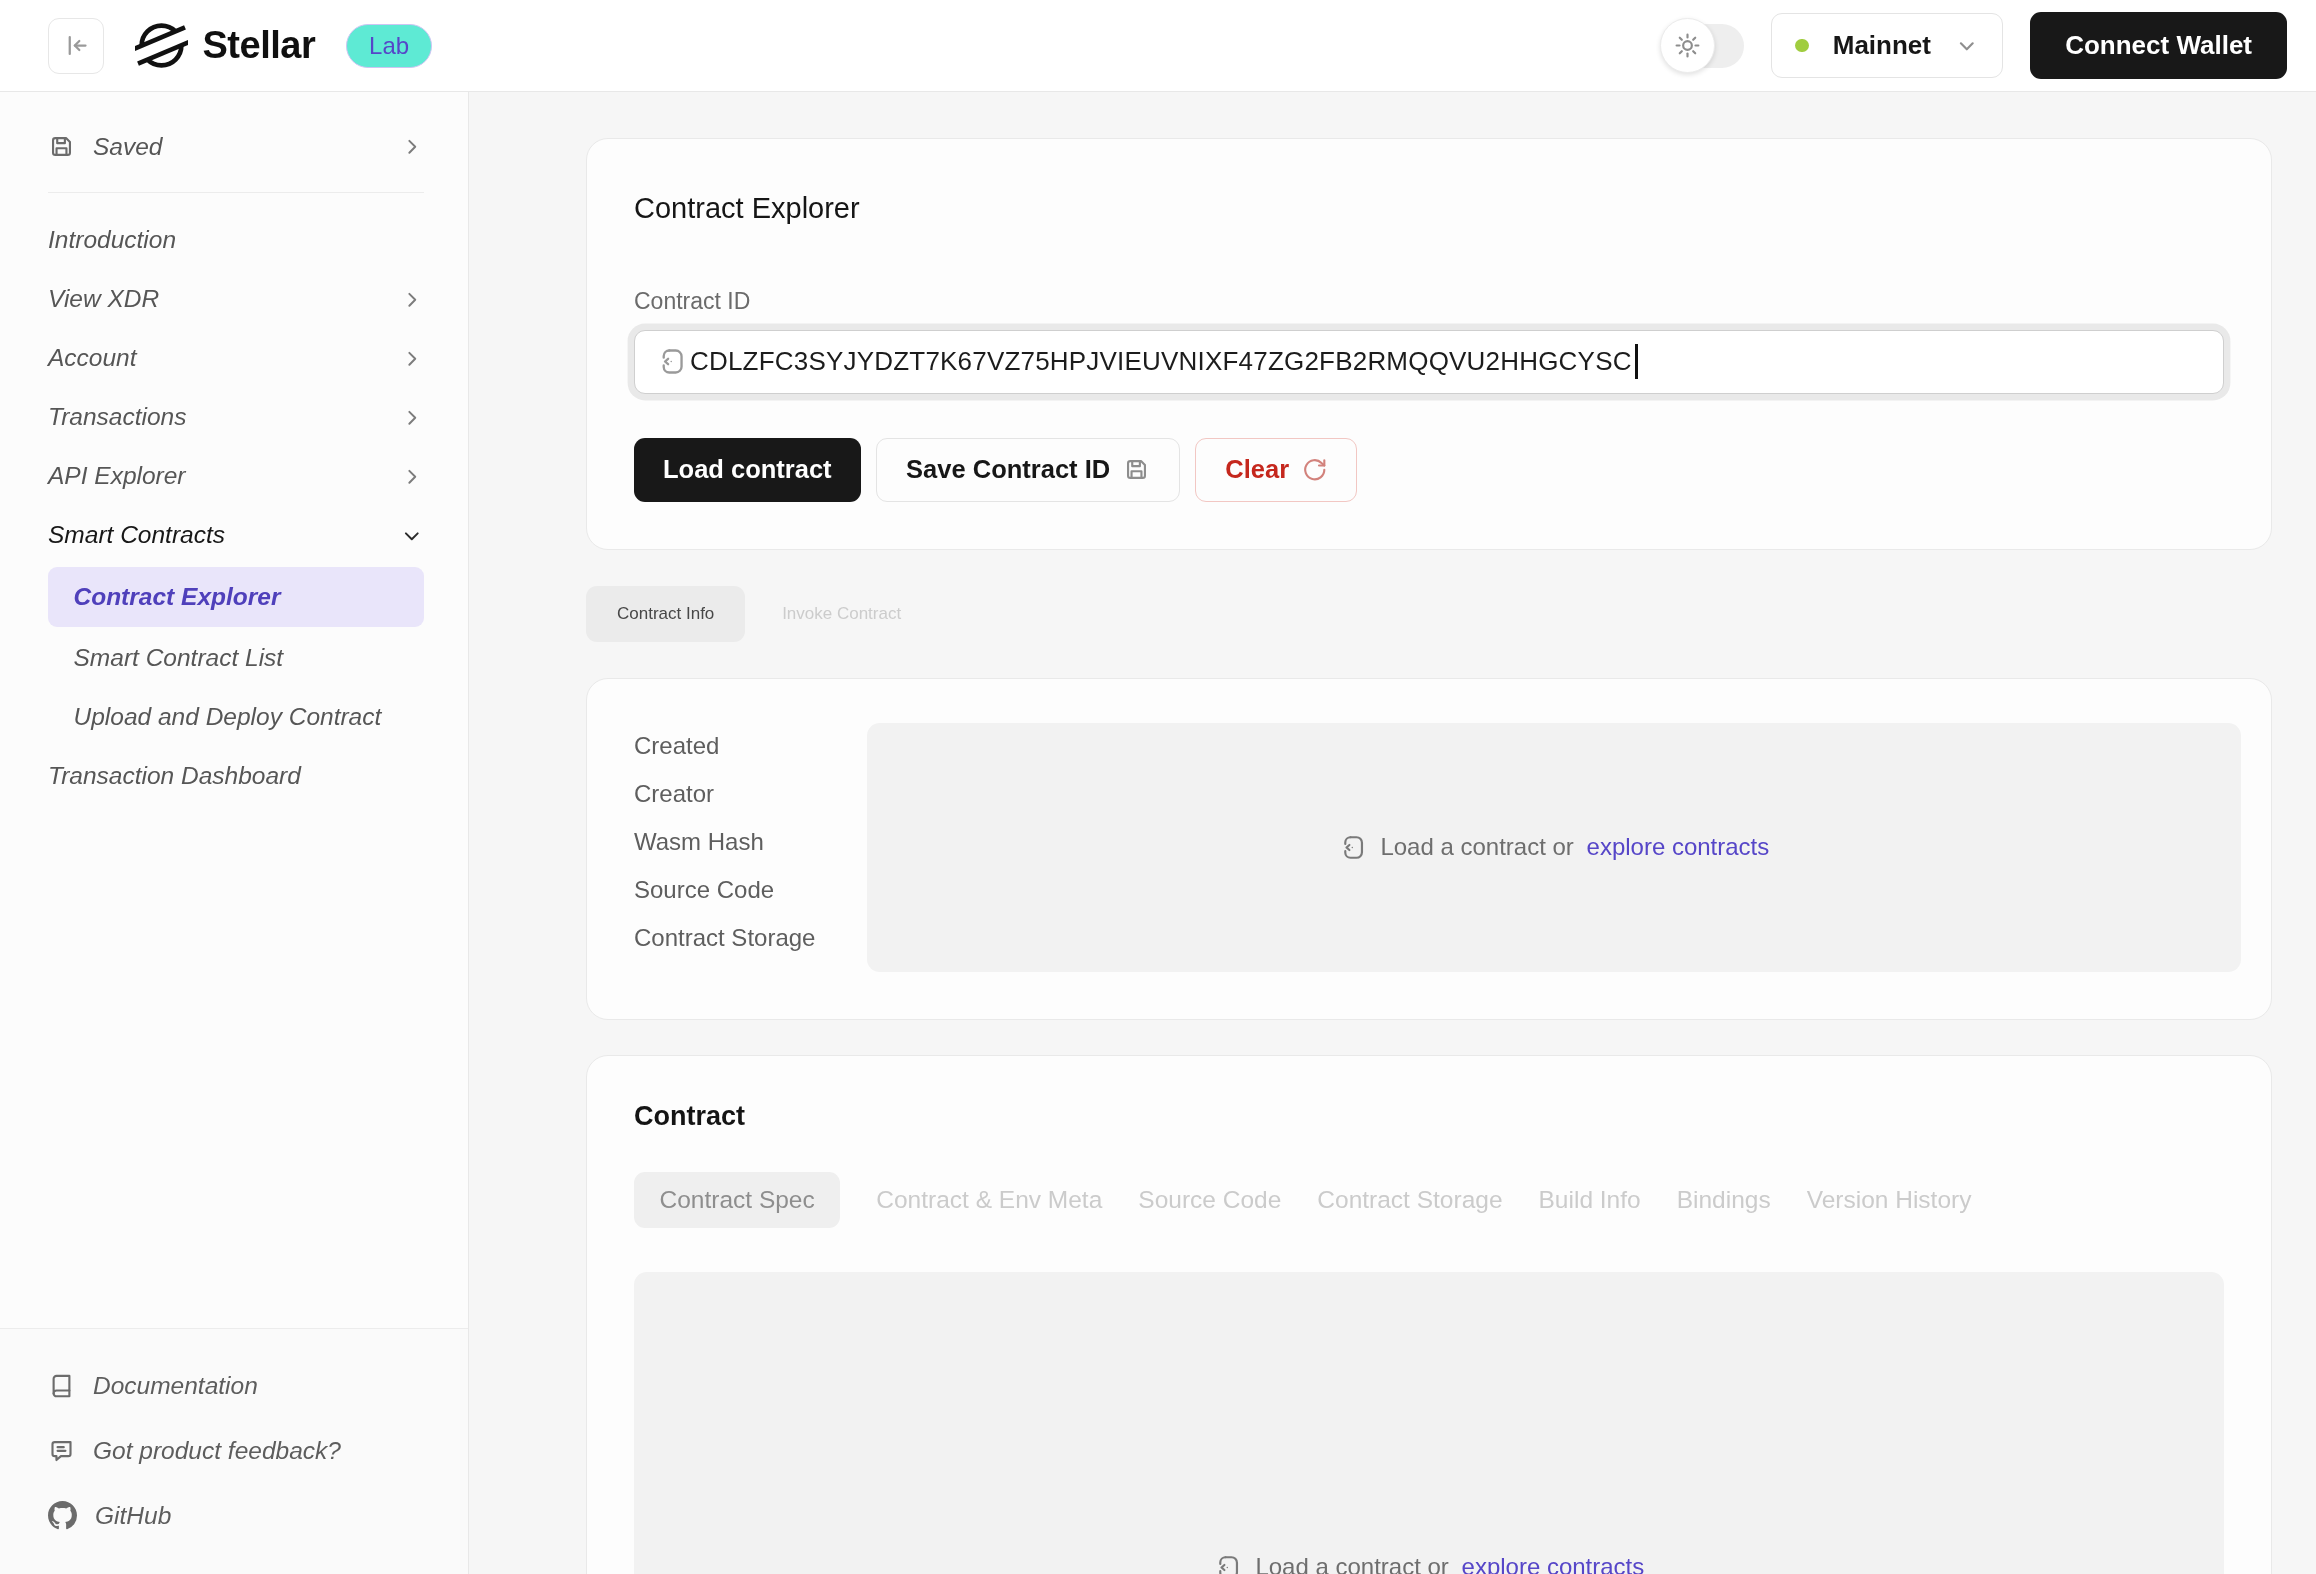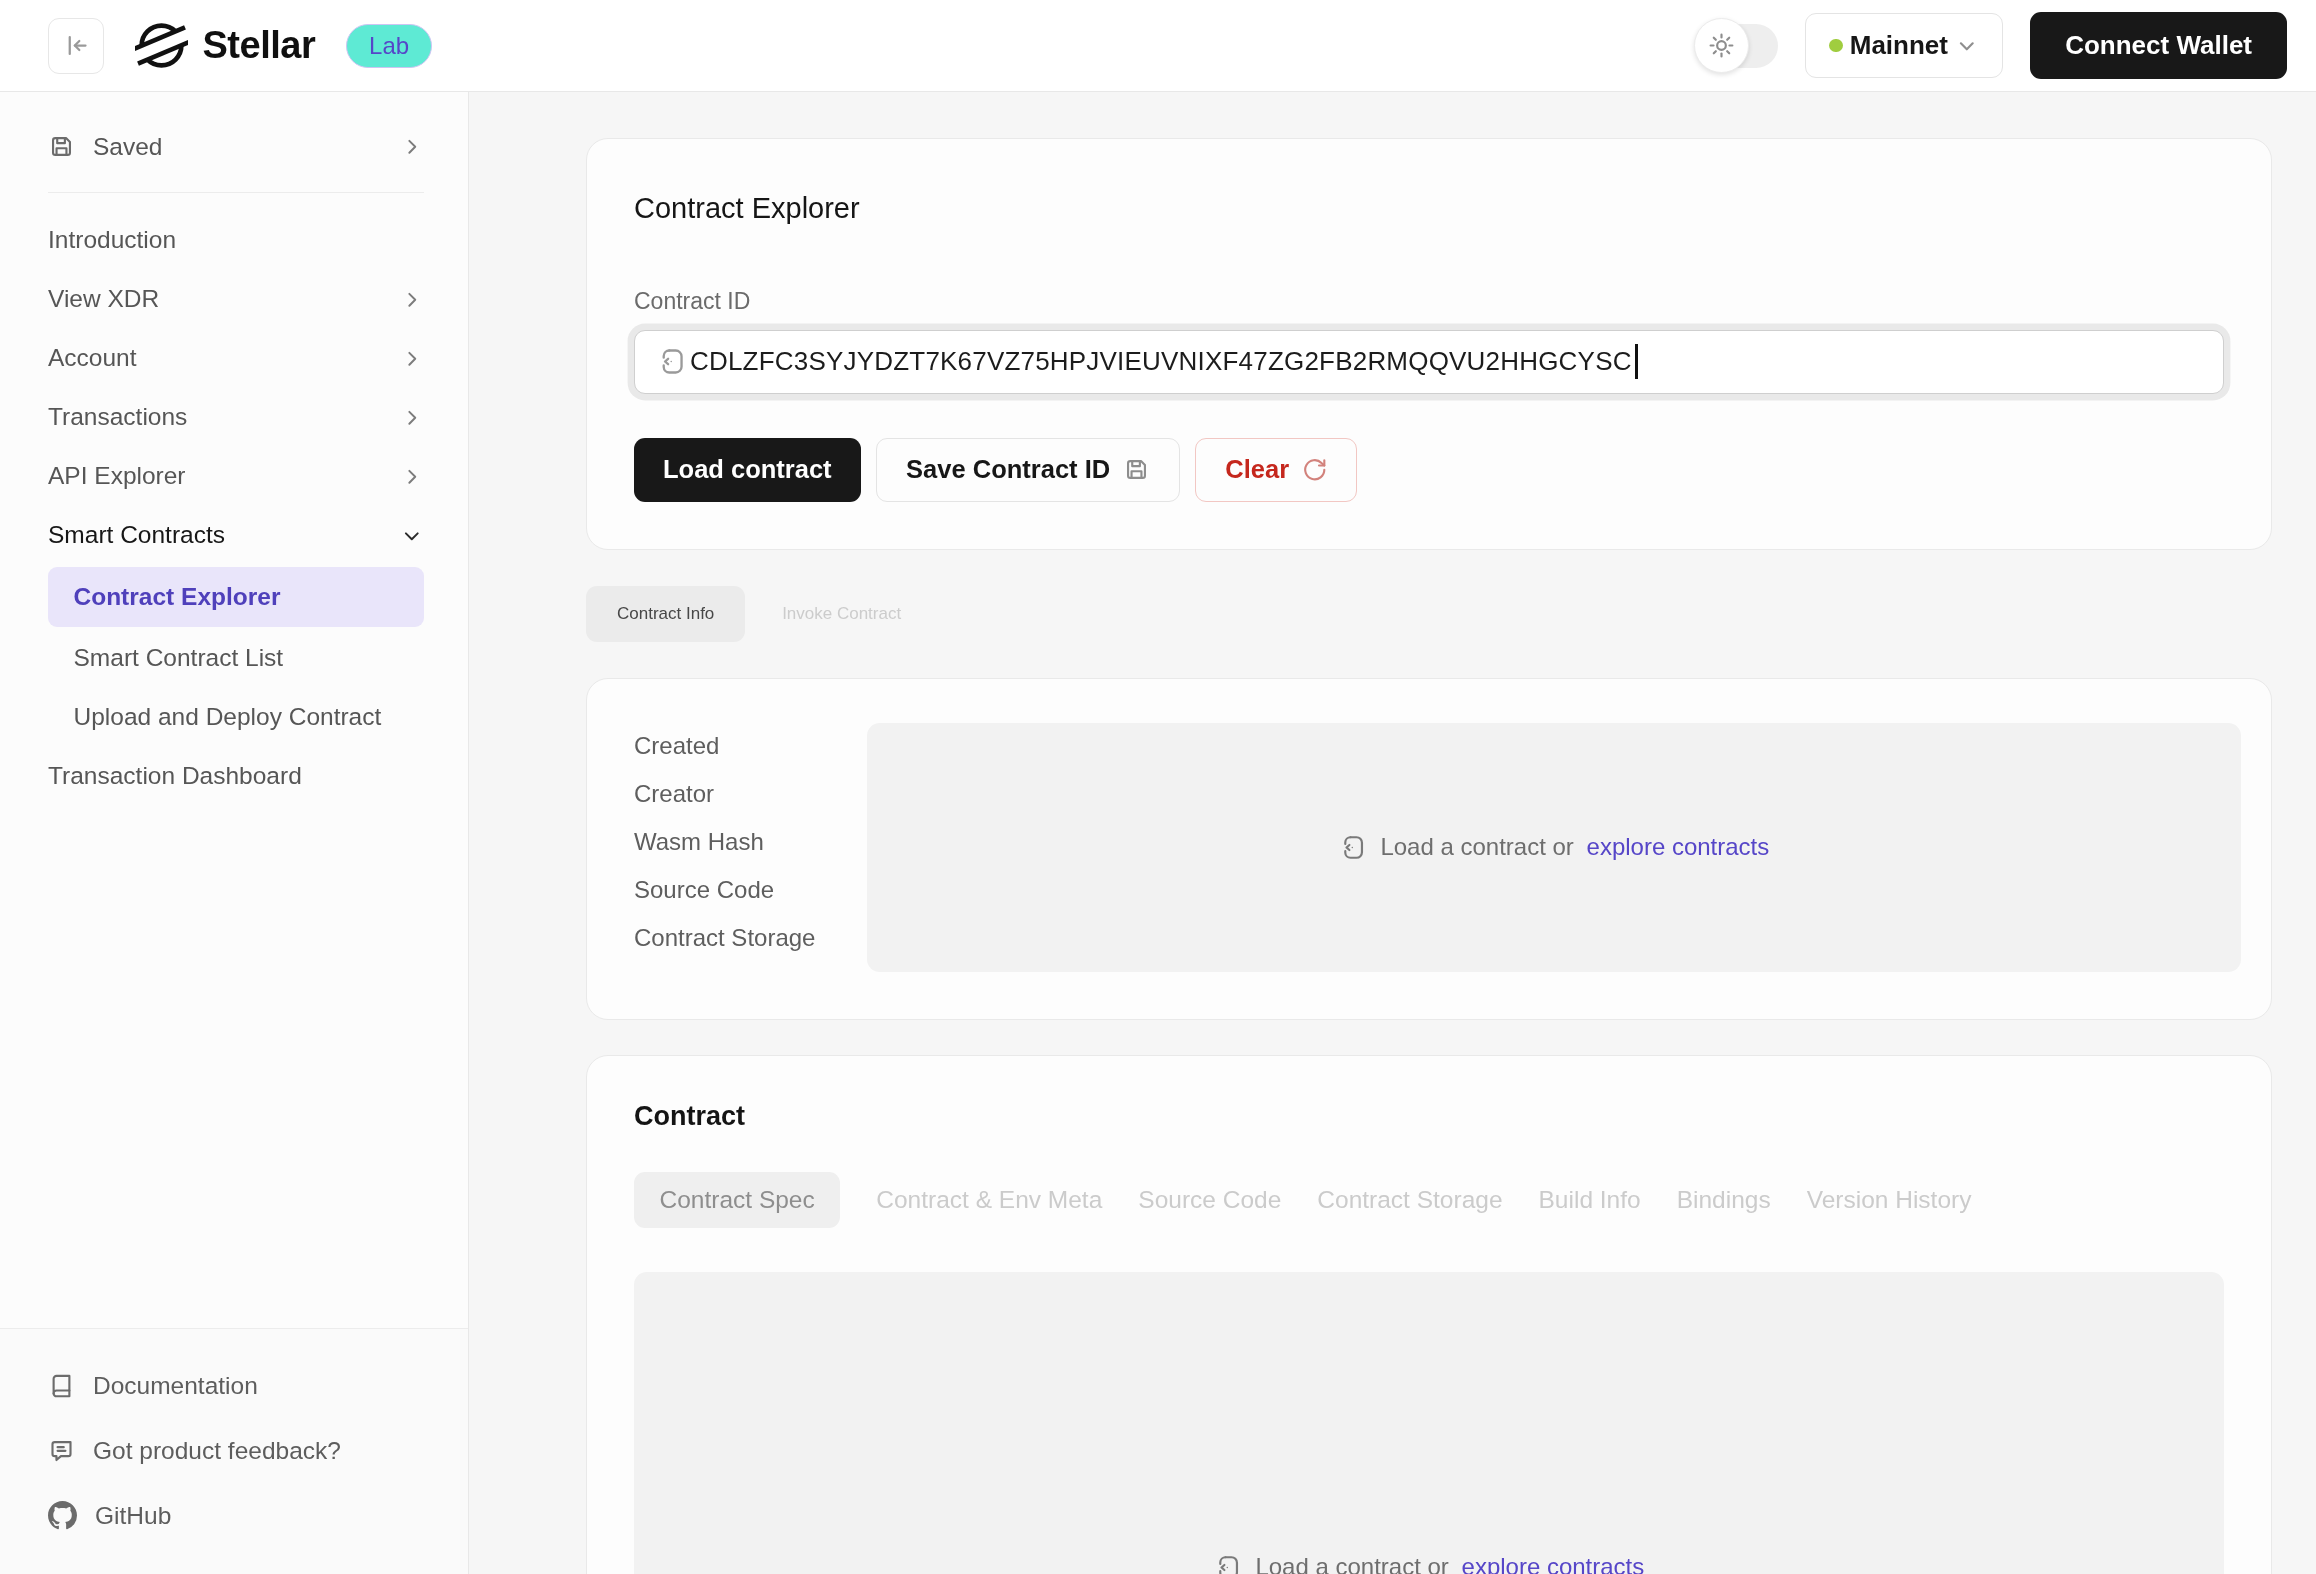--- a/index.html
+++ b/index.html
@@ -31,35 +31,35 @@
   }
   .header-right { display:flex; align-items:center; gap:27px; }
   .theme-toggle { position:relative; width:80px; height:44px; border-radius:23.6px; background:#eeeeee; cursor:pointer; }
   .theme-knob {
     position:absolute; left:-3.6px; top:-5.5px; width:55px; height:55px; border-radius:50%;
     background:#fff; border:0.9px solid #ececec; box-shadow:0 1.8px 5.5px rgba(0,0,0,.12);
     display:flex; align-items:center; justify-content:center;
   }
   .network-select {
     height:65px; border:1.8px solid #e4e4e4; border-radius:11px; background:#fff;
-    display:flex; align-items:center; gap:7px; padding:0 23.6px; cursor:pointer;
+    display:flex; align-items:center; gap:24px; padding:0 23.6px; cursor:pointer;
   }
   .net-dot { width:13.6px; height:13.6px; border-radius:50%; background:#a0cd3f; }
   .network-label { font-size:26px; font-weight:700; color:#171717; }
   .connect-wallet {
     height:67px; padding:0 35px; background:#181818; border:none; border-radius:11px;
     color:#fff; font-size:26px; font-weight:700; font-family:inherit; cursor:pointer;
     display:flex; align-items:center;
   }
 
   
   .sidebar {
     position:absolute; top:92px; left:0; width:469px; height:1483px;
     background:#fcfcfc; border-right:1.8px solid #e8e8e8;
-    display:flex; flex-direction:column; justify-content:space-between;
+    display:flex; flex-direction:column; justify-content:space-between;font-style:italic;
   }
   .side-top { padding:25.5px 44px 0 48px; }
   .side-row {
     height:58px; display:flex; align-items:center; gap:18px;
     font-size:24.5px; color:#565656; cursor:pointer;
   }
   .side-row .grow { flex:1; }
   .side-divider { border-top:1.8px solid #ececec; margin:16.4px 0 18px 0; }
   .nav-row {
     height:59px; display:flex; align-items:center; font-size:24.5px; color:#565656; cursor:pointer;

